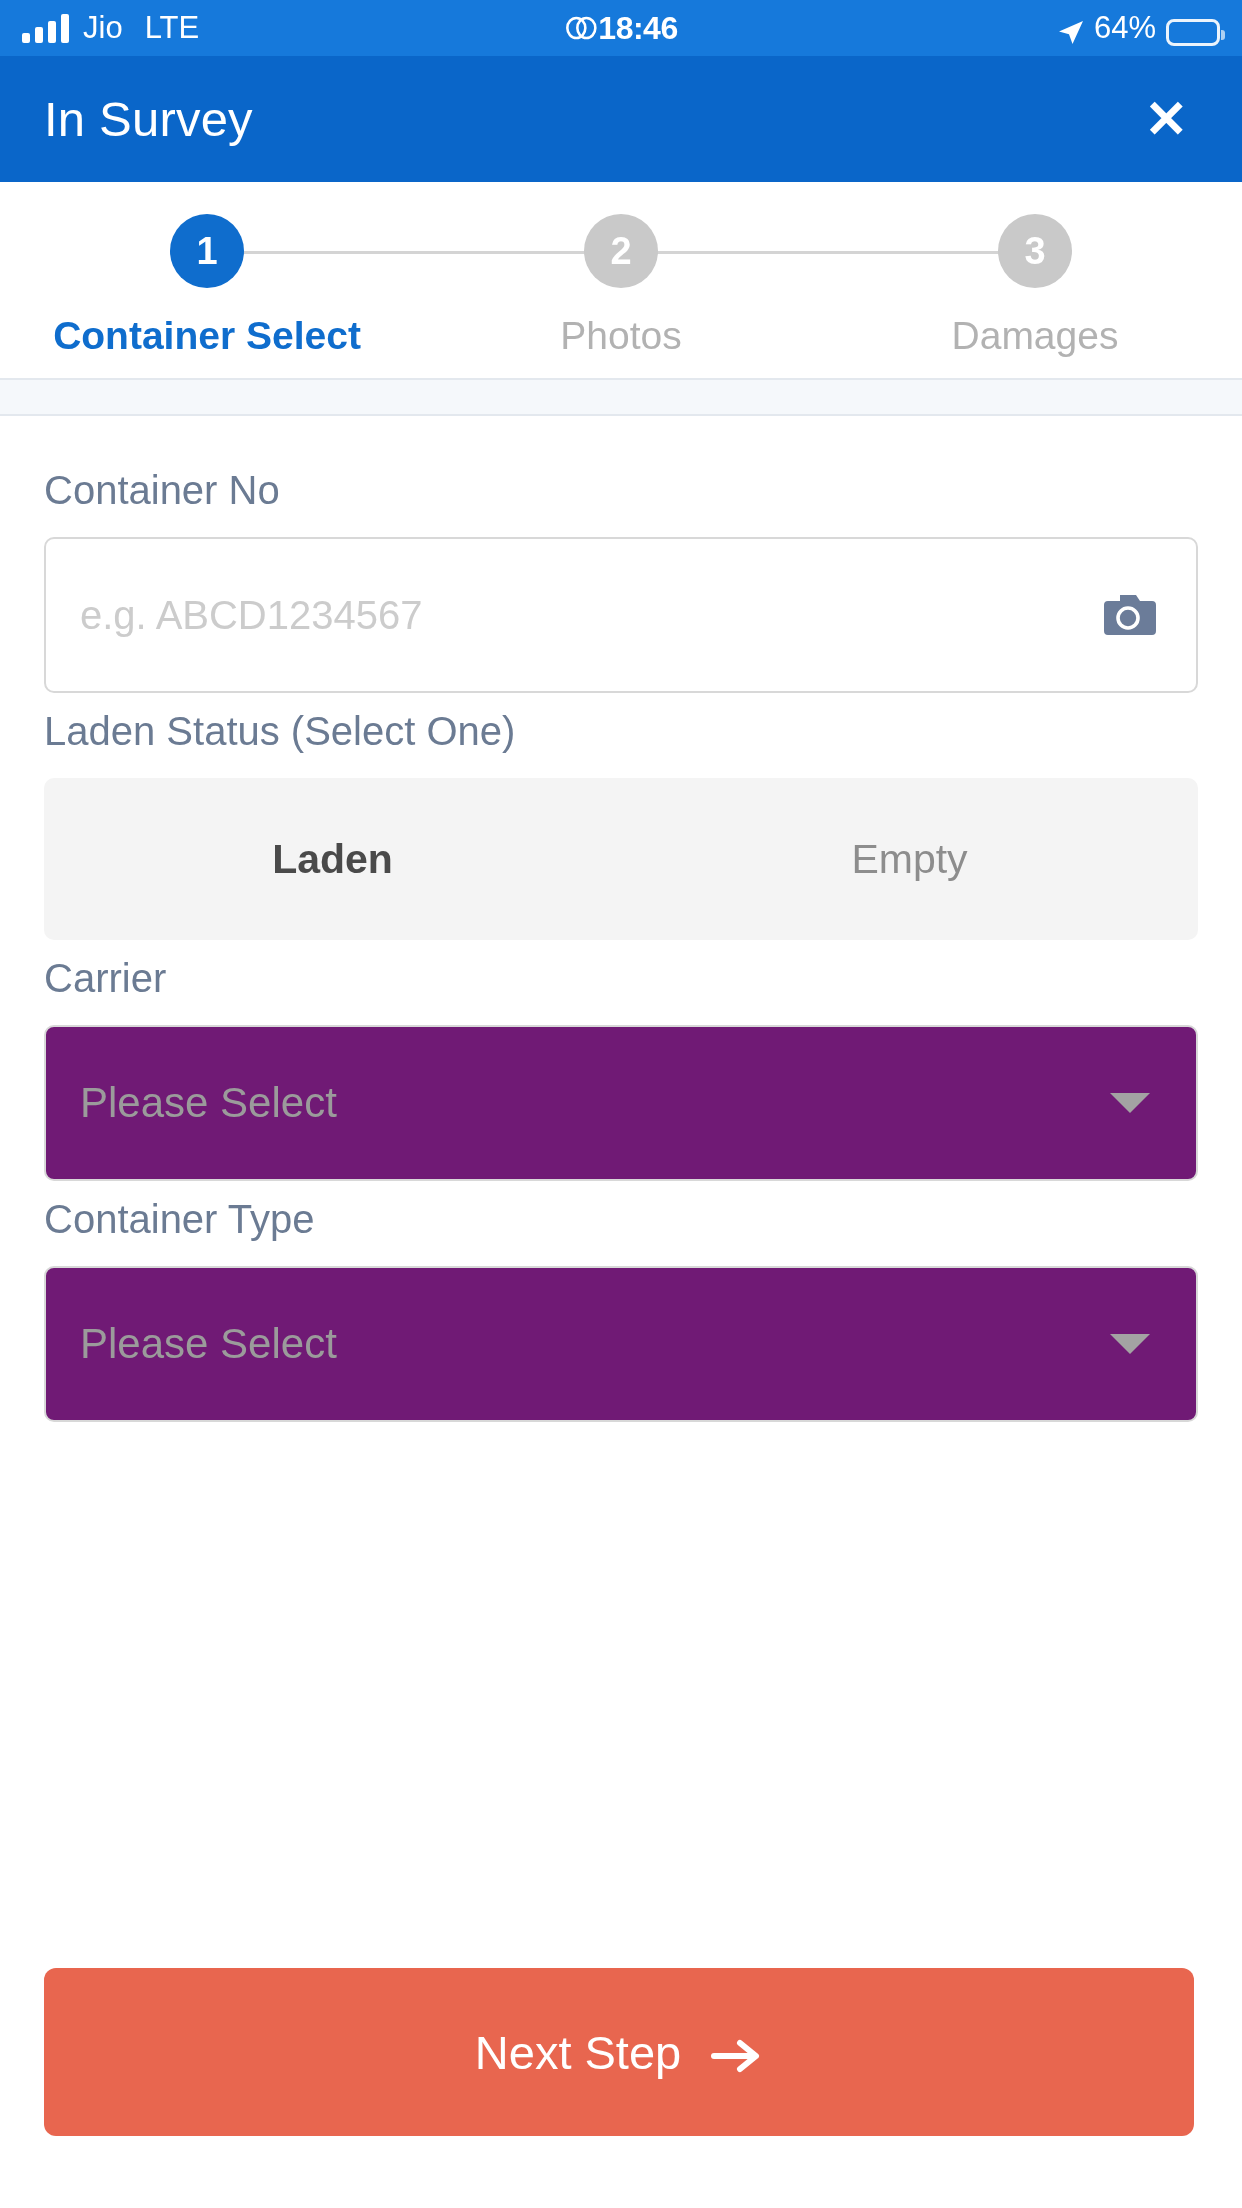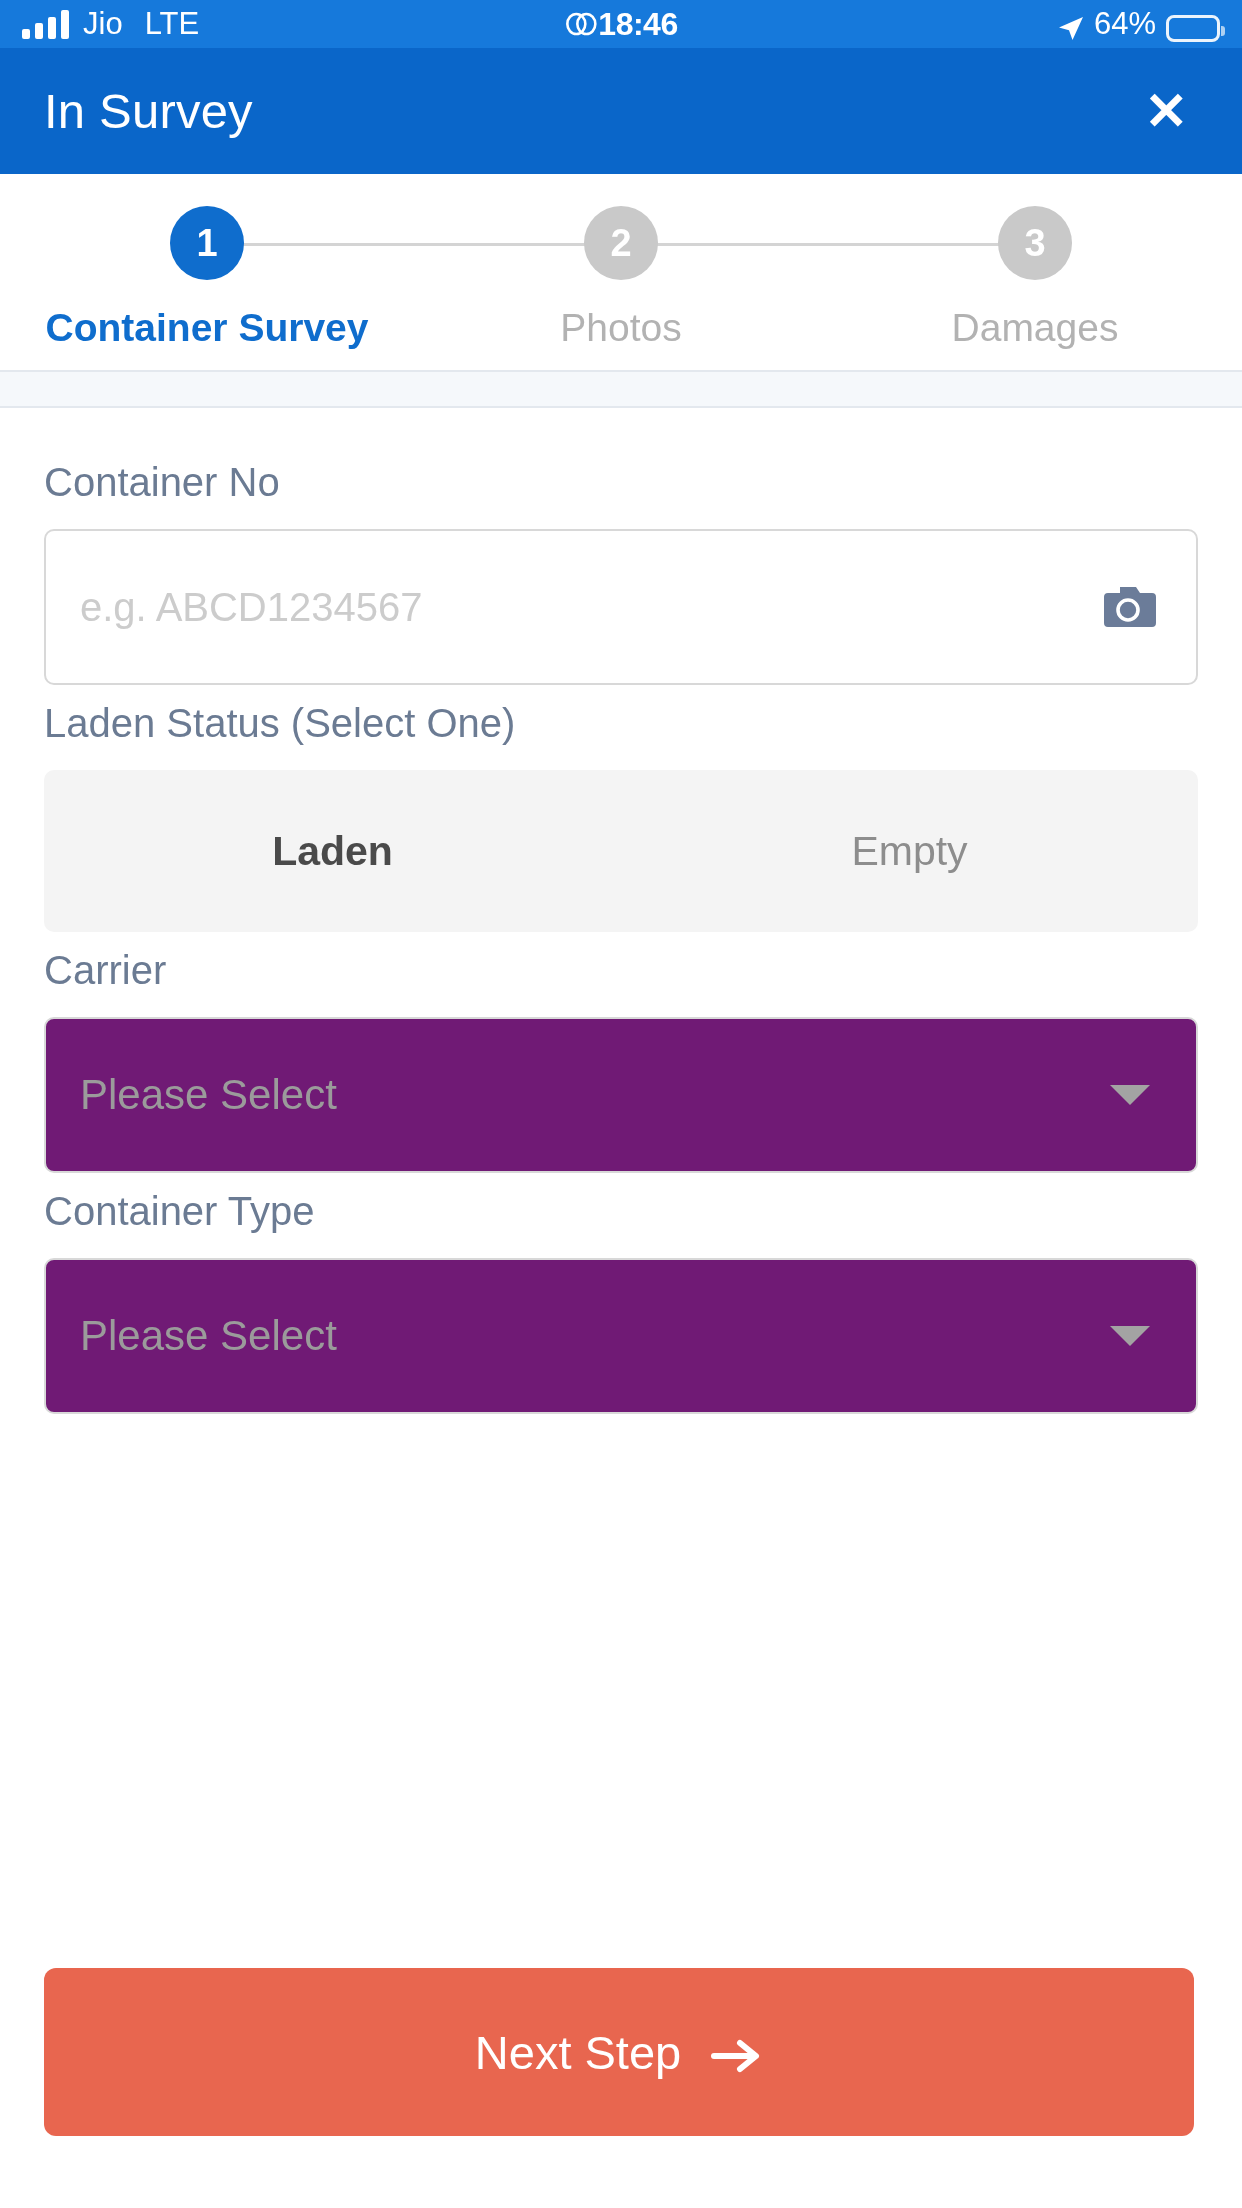--- a/index.html
+++ b/index.html
@@ -16,21 +16,21 @@
     position: relative;
     width: 1242px;
     height: 2208px;
     background: #ffffff;
     display: flex;
     flex-direction: column;
   }
 
   
   .statusbar {
-    height: 48px;
+    height: 56px;
     background: #1679db;
     color: #ffffff;
     display: flex;
     align-items: center;
     padding: 0 22px;
     flex: 0 0 auto;
     position: relative;
   }
   .sb-left {
     display: flex;
@@ -340,21 +340,21 @@
     <span class="header-title">In Survey</span>
     <span class="header-close">✕</span>
   </div>
 
   <div class="stepper">
     <div class="step-track">
       <div class="step-line"></div>
 
       <div class="step active">
         <div class="step-circle">1</div>
-        <div class="step-label">Container Survey</div>
+        <div class="step-label">Container Select</div>
       </div>
 
       <div class="step">
         <div class="step-circle">2</div>
         <div class="step-label">Photos</div>
       </div>
 
       <div class="step">
         <div class="step-circle">3</div>
         <div class="step-label">Damages</div>

